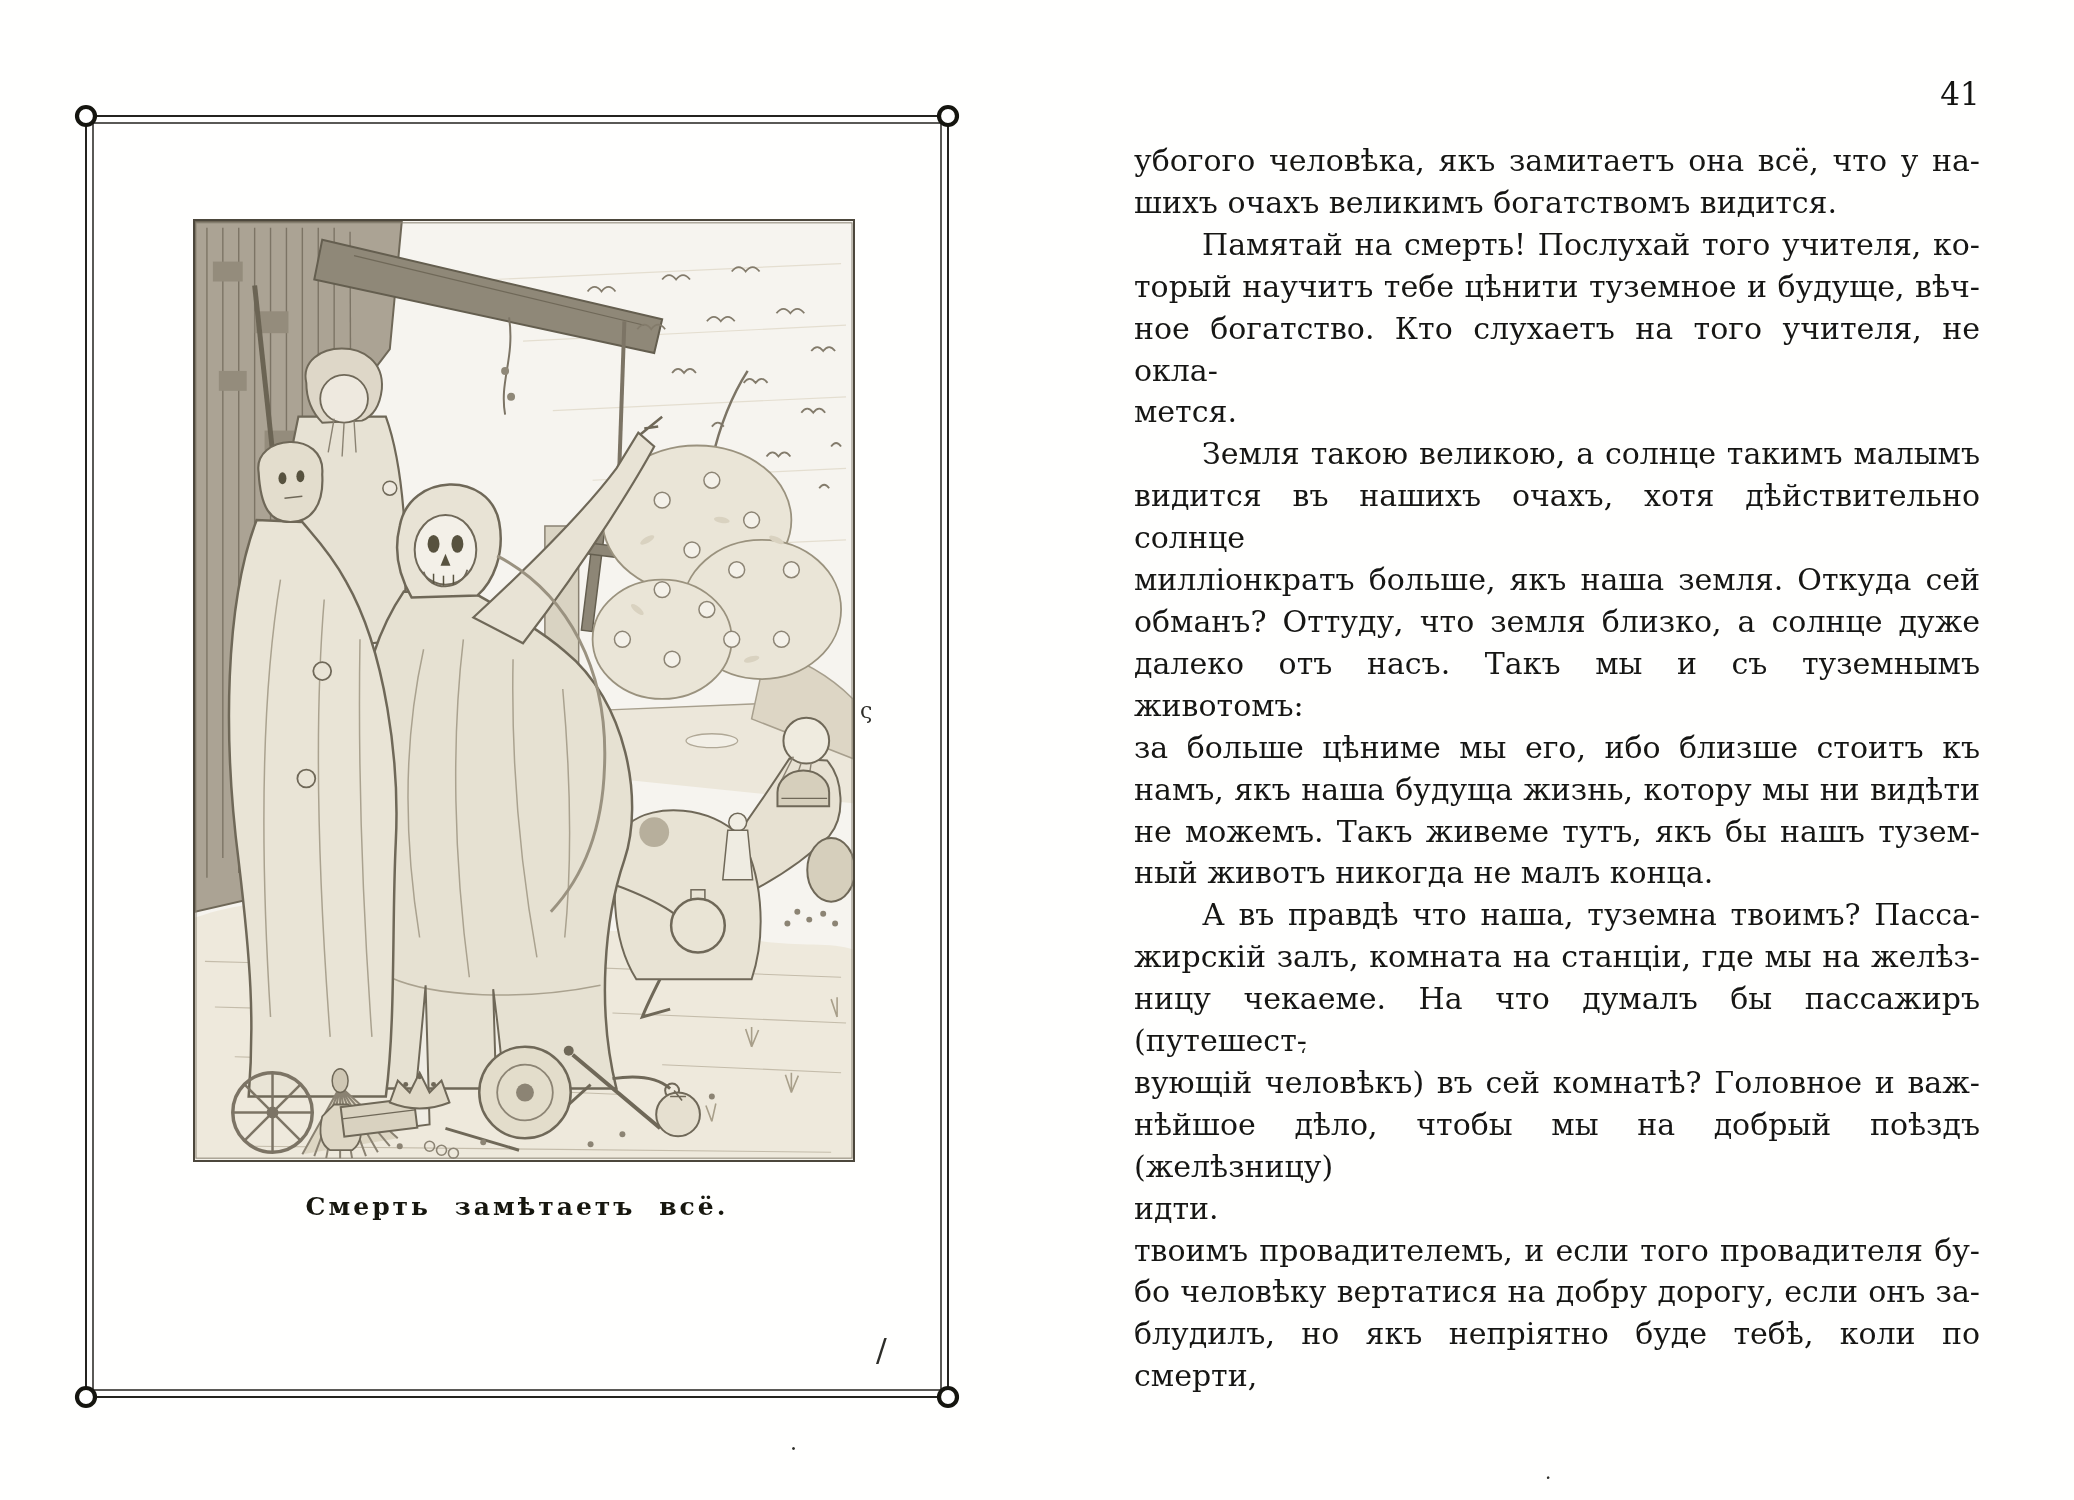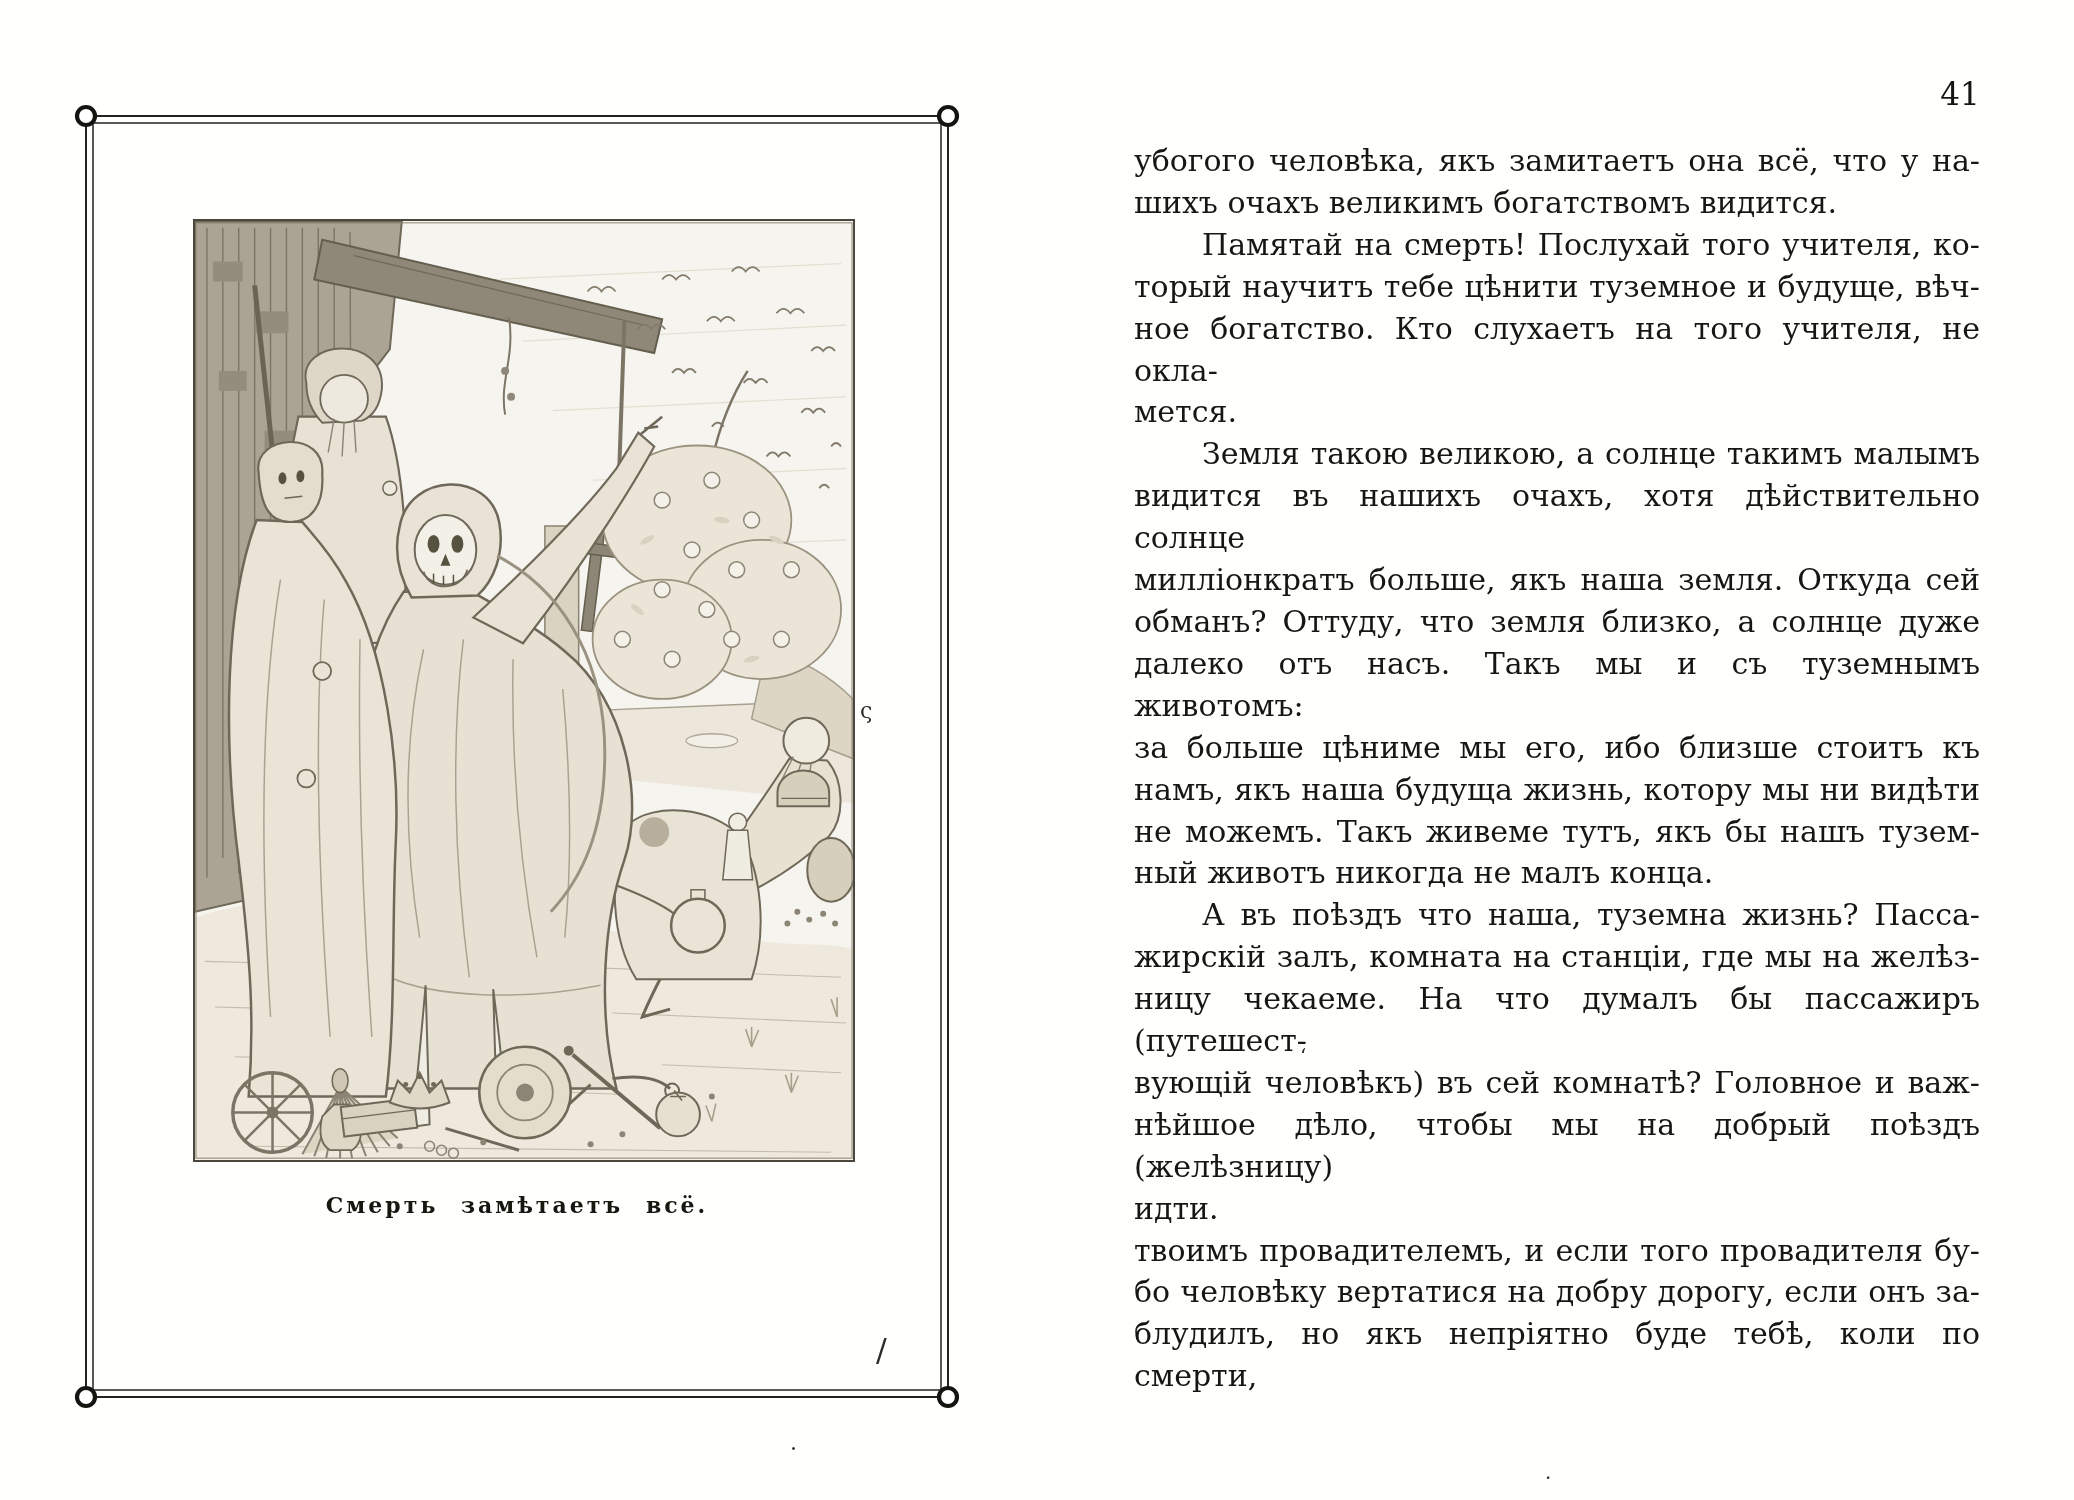--- a/index.html
+++ b/index.html
@@ -9,21 +9,21 @@
   }
   
   .frame-svg{position:absolute;left:70px;top:100px;}
   .plate{
     position:absolute;left:193px;top:219px;width:662px;height:943px;
     background:#f6f4ef;border:2px solid #4c473c;box-sizing:border-box;
   }
   .plate svg{display:block;width:100%;height:100%;}
   .caption{
     position:absolute;left:86px;top:1192px;width:862px;text-align:center;
-    font-size:22px;font-weight:bold;letter-spacing:3px;word-spacing:12px;color:#17170f;
+    font-size:25px;font-weight:bold;letter-spacing:3px;word-spacing:12px;color:#17170f;
   }
   
   .page-number{
     position:absolute;left:1895px;top:76px;width:130px;text-align:center;
     font-size:31px;font-weight:normal;color:#141412;
   }
   .text-column{
     position:absolute;left:1134px;top:140px;width:846px;
     font-size:30px;line-height:41.9px;color:#161614;
   }
@@ -311,21 +311,21 @@
       <div class="line last">мется.</div>
       <div class="line indent">Земля такою великою, а солнце такимъ малымъ</div>
       <div class="line">видится въ нашихъ очахъ, хотя дѣйствительно солнце</div>
       <div class="line">милліонкратъ больше, якъ наша земля. Откуда сей</div>
       <div class="line">обманъ? Оттуду, что земля близко, а солнце дуже</div>
       <div class="line">далеко отъ насъ. Такъ мы и съ туземнымъ животомъ:</div>
       <div class="line">за больше цѣниме мы его, ибо близше стоитъ къ</div>
       <div class="line">намъ, якъ наша будуща жизнь, котору мы ни видѣти</div>
       <div class="line">не можемъ. Такъ живеме тутъ, якъ бы нашъ тузем-</div>
       <div class="line last">ный животъ никогда не малъ конца.</div>
-      <div class="line indent">А въ поѣздъ что наша, туземна жизнь? Пасса-</div>
+      <div class="line indent">А въ правдѣ что наша, туземна твоимъ? Пасса-</div>
       <div class="line">жирскій залъ, комната на станціи, где мы на желѣз-</div>
       <div class="line">ницу чекаеме. На что думалъ бы пассажиръ (путешест-</div>
       <div class="line">вующій человѣкъ) въ сей комнатѣ? Головное и важ-</div>
       <div class="line">нѣйшое дѣло, чтобы мы на добрый поѣздъ (желѣзницу)</div>
       <div class="line last">идти.</div>
       <div class="line">твоимъ провадителемъ, и если того провадителя бу-</div>
       <div class="line">бо человѣку вертатися на добру дорогу, если онъ за-</div>
       <div class="line">блудилъ, но якъ непріятно буде тебѣ, коли по смерти,</div>
     </div>
 

